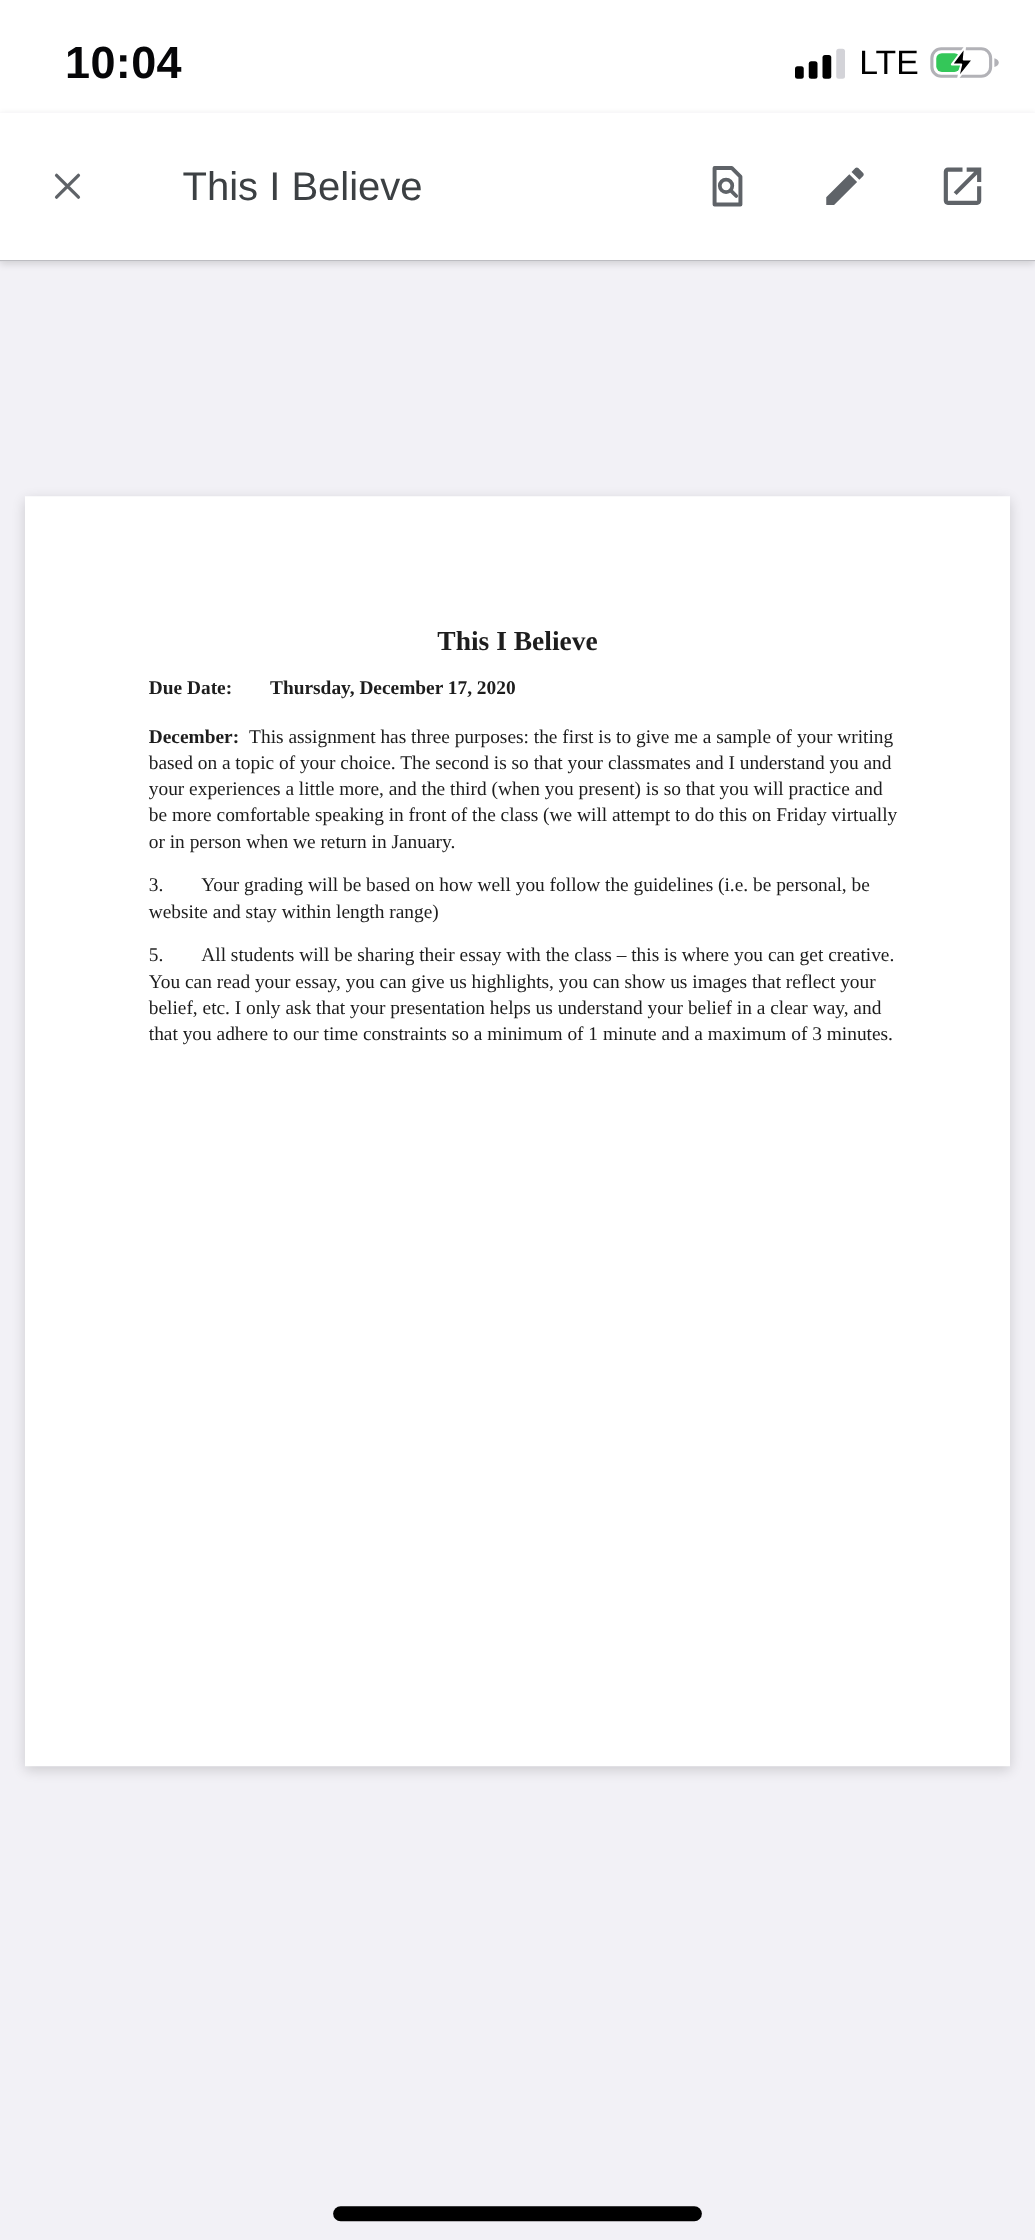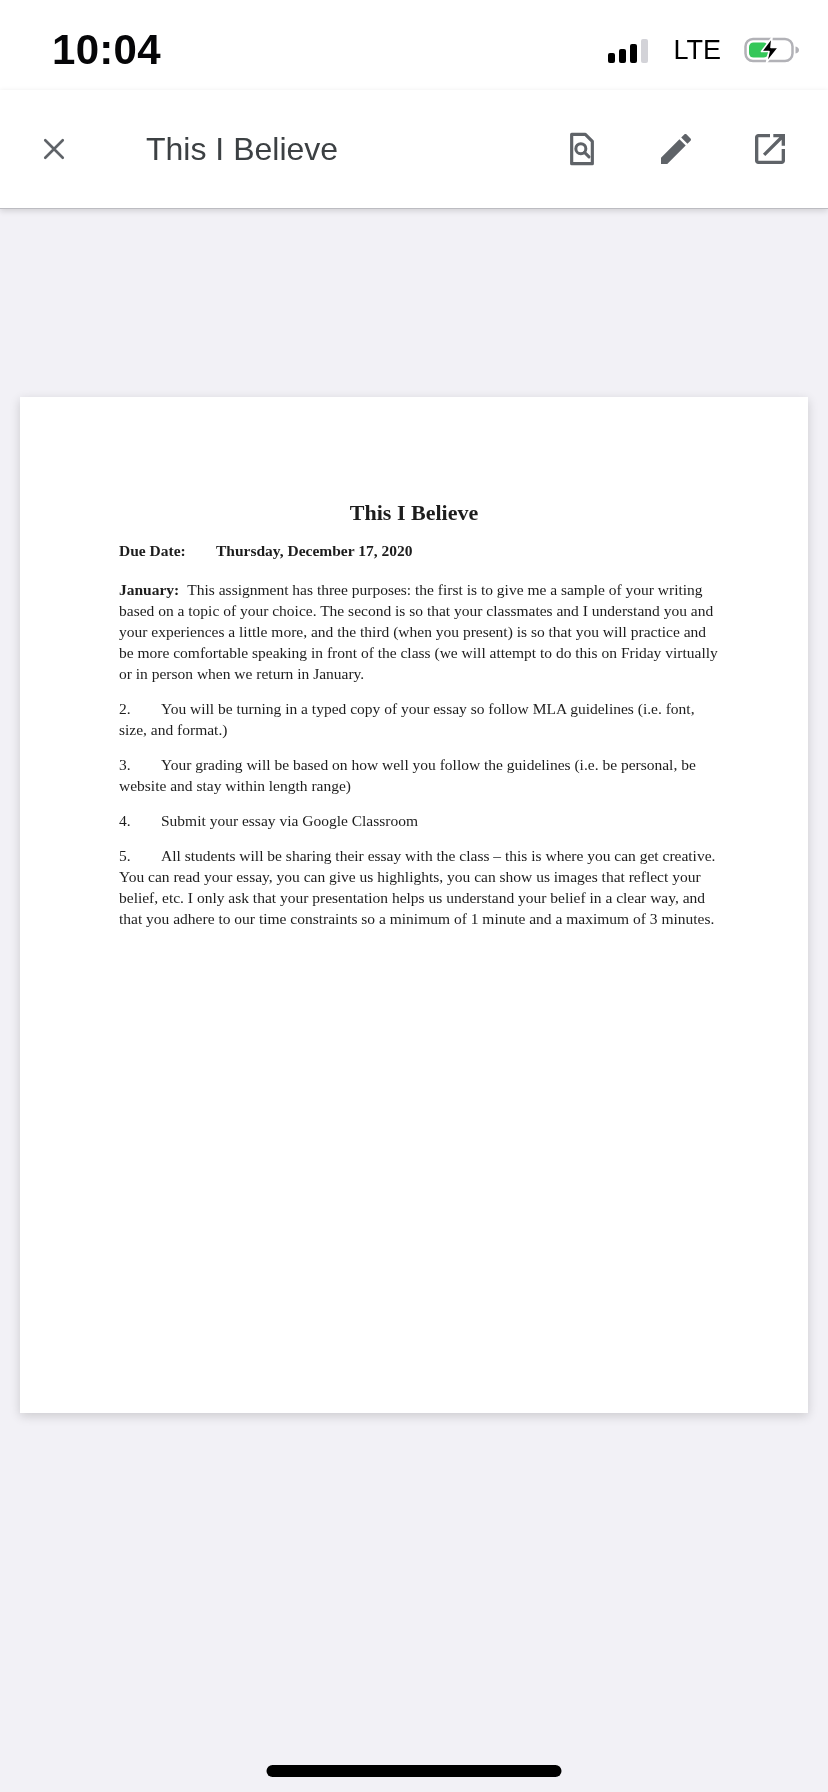--- a/index.html
+++ b/index.html
@@ -8,22 +8,22 @@
     background:#F2F1F6;
     font-family:"Liberation Sans",sans-serif;
     -webkit-font-smoothing:antialiased;
   }
   
   .status-bar{
     position:absolute;top:0;left:0;right:0;height:90px;background:#ffffff;
     display:flex;align-items:center;justify-content:space-between;
     padding:10px 26px 0 52px;box-sizing:border-box;
   }
-  .time{font-size:42px;font-weight:700;color:#060608;letter-spacing:.3px;}
-  .sb-right{display:flex;align-items:center;gap:23px;}
+  .time{font-size:36px;font-weight:700;color:#060608;letter-spacing:.3px;}
+  .sb-right{display:flex;align-items:center;gap:9px;}
   .lte{font-size:27px;color:#000;}
   
   .toolbar{
     position:absolute;top:90px;left:0;right:0;height:119px;background:#ffffff;
     display:flex;align-items:center;padding:0 37px 0 36px;box-sizing:border-box;
     border-bottom:1px solid #bcbcc1;
     box-shadow:0 2px 6px rgba(0,0,0,.14);
     z-index:2;
   }
   .close-btn{width:36px;height:36px;display:flex;align-items:center;justify-content:center;background:none;border:none;padding:0;cursor:pointer;}
@@ -114,35 +114,32 @@
   </div>
 </div>
 
 <div class="content">
   <div class="page">
     <div class="page-inner">
       <p class="doc-title">This I Believe</p>
 
       <p class="body-text due"><b class="due-lbl">Due Date:</b><b>Thursday, December 17, 2020</b></p>
 
-      <p class="body-text"><b class="lbl">January:</b><span>This assignment has three purposes: the first is to give me a sample of your writing
+      <p class="body-text"><b class="lbl">December:</b><span>This assignment has three purposes: the first is to give me a sample of your writing
 based on a topic of your choice. The second is so that your classmates and I understand you and
 your experiences a little more, and the third (when you present) is so that you will practice and
 be more comfortable speaking in front of the class (we will attempt to do this on Friday virtually
 or in person when we return in January.</span></p>
 
 
 
-      <p class="body-text"><span class="num">2.</span><span>You will be turning in a typed copy of your essay so follow MLA guidelines (i.e. font,
-size, and format.)</span><b></b><span></span></p>
 
       <p class="body-text"><span class="num">3.</span><span>Your grading will be based on how well you follow the guidelines (i.e. be personal, be
 website and stay within length range)</span><b></b><span></span></p>
 
-      <p class="body-text"><span class="num">4.</span><span>Submit your essay via Google Classroom</span><b></b><span></span></p>
 
       <p class="body-text"><span class="num">5.</span><span>All students will be sharing their essay with the class – this is where you can get creative.
 You can read your essay, you can give us highlights, you can show us images that reflect your
 belief, etc.  I only ask that your presentation helps us understand your belief in a clear way, and
 that you adhere to our time constraints so a minimum of 1 minute and a maximum of 3 minutes.</span><b></b><span></span></p>
     </div>
   </div>
 </div>
 
 <div class="home-indicator"></div>

